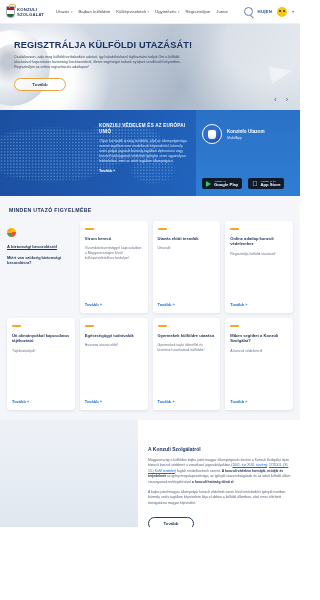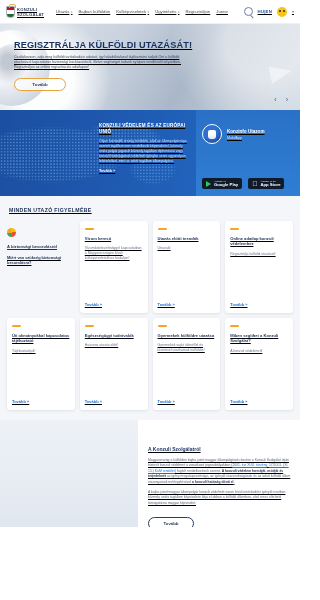--- a/index.html
+++ b/index.html
@@ -2,21 +2,21 @@
 <html lang="hu"><head>
 <meta charset="utf-8">
 <style>
   * { box-sizing: border-box; margin: 0; padding: 0; }
   html, body {
     width: 300px; height: 600px;
     font-family: "Liberation Sans", sans-serif;
     background: #ffffff;
     overflow: hidden;
   }
-  .page { width: 300px; height: 527px; position: relative; overflow: hidden; background:#6d28d9;text-decoration:underline; }
+  .page { width: 300px; height: 527px; position: relative; overflow: hidden; background:#6d28d9; }
 
   
   .header {
     height: 24px; background: #ffffff;
     display: flex; align-items: center;
     padding: 0 6px; position: relative; z-index: 30;
     border-bottom: 1px solid #f0f0f0;
   }
   .logo { display: flex; align-items: center; gap: 2px; }
   .crest {

